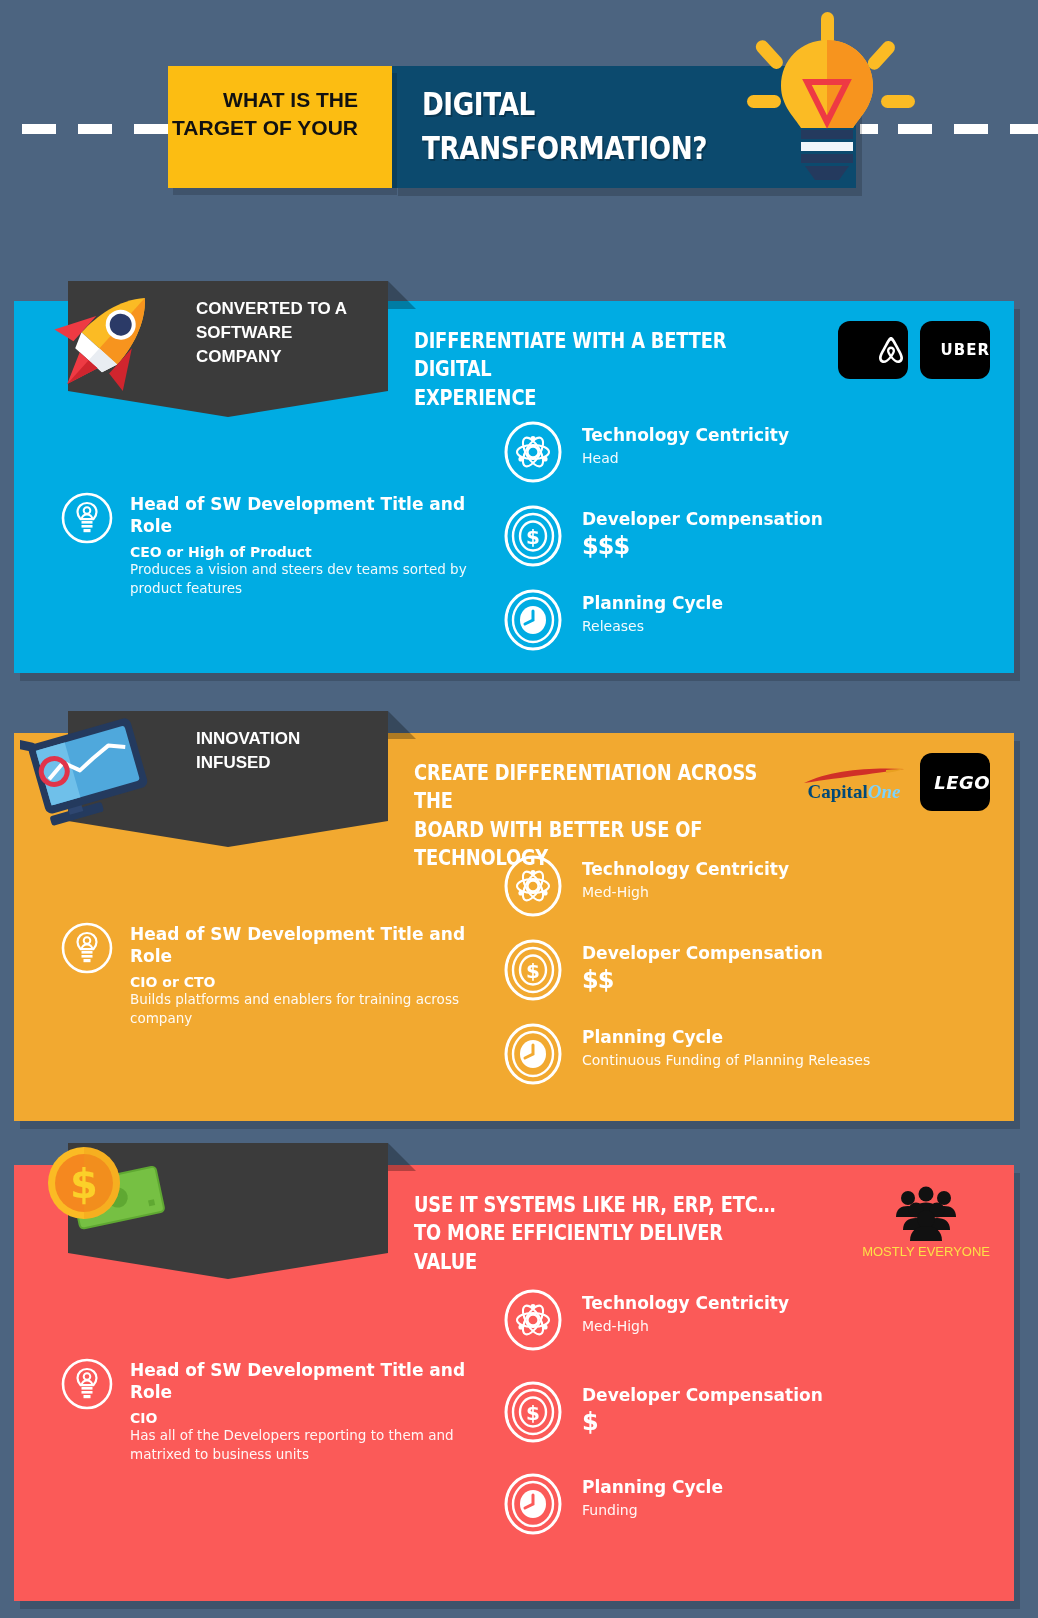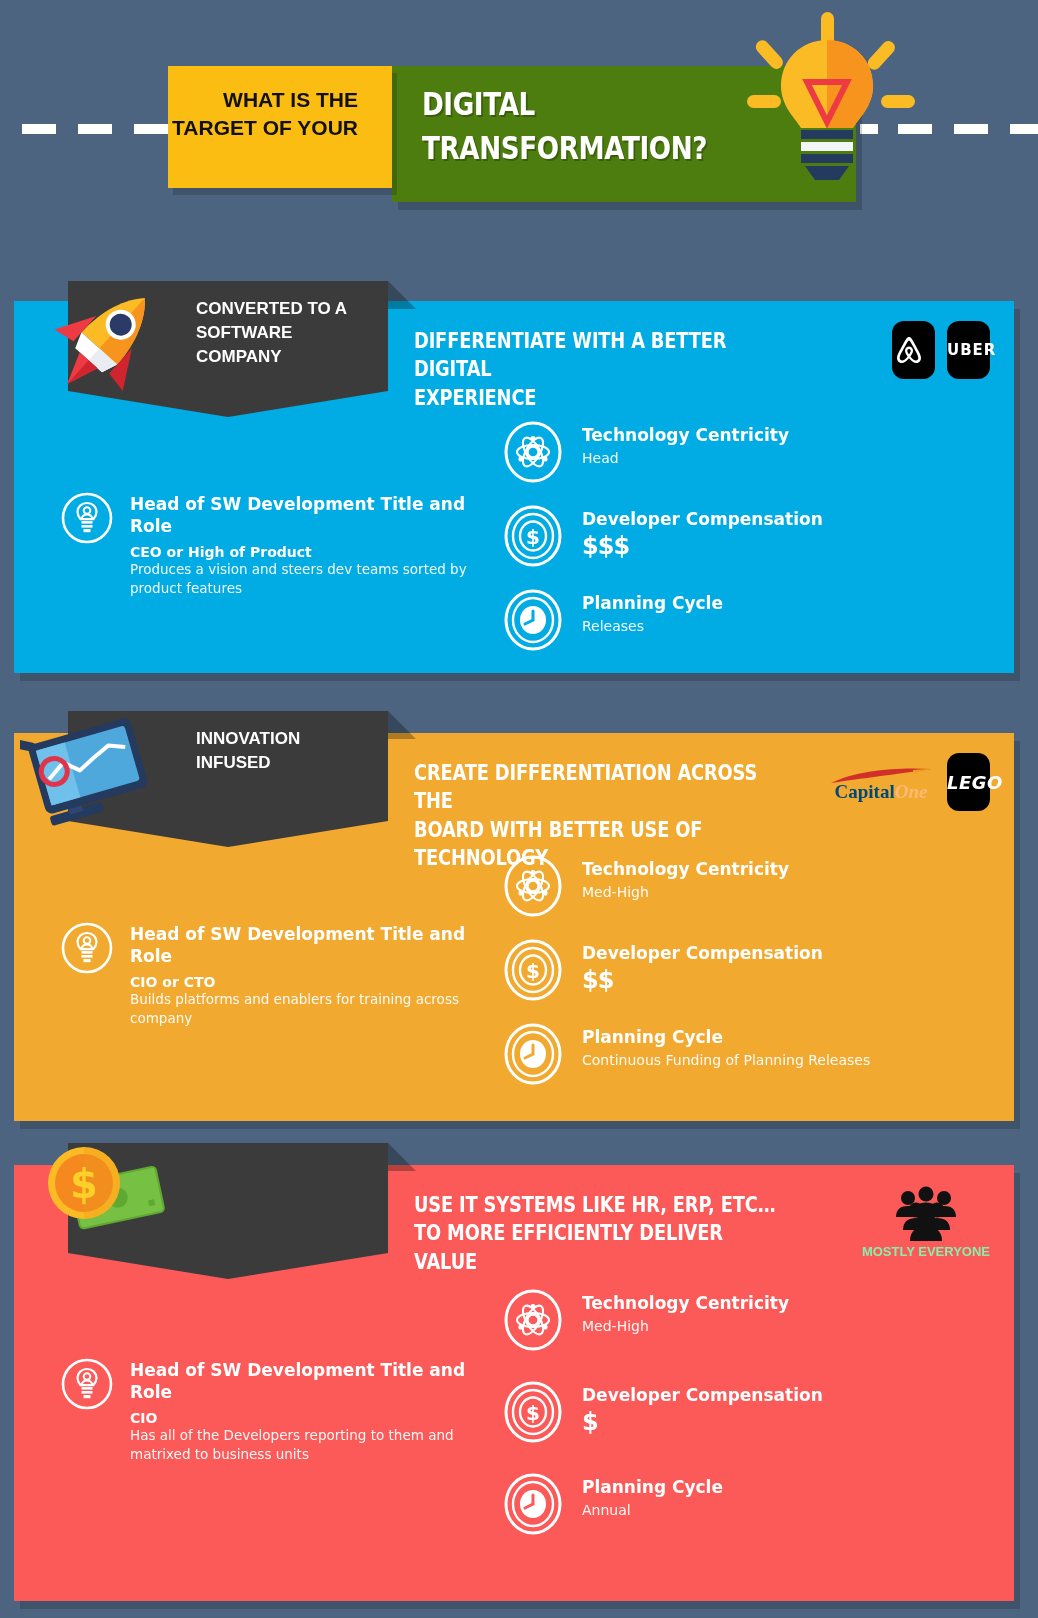--- a/index.html
+++ b/index.html
@@ -10,22 +10,22 @@
     font-family: "Liberation Sans", sans-serif;
     overflow: hidden;
   }
   .page { position: relative; width: 1038px; height: 1618px; background: #4c6480; }
 
   
   .dash-line { position: absolute; top: 124px; left: 0; width: 1038px; height: 10px; }
   .dash { position: absolute; top: 0; height: 10px; background: #ffffff; }
 
   .hdr-dark {
-    position: absolute; left: 392px; top: 66px; width: 464px; height: 136px;
-    background: #4d7c0f;
+    position: absolute; left: 392px; top: 66px; width: 464px; height: 122px;
+    background: #0c4a6e;
     box-shadow: 6px 8px 0 rgba(0,0,0,0.18);
   }
   .hdr-dark-text {
     position: absolute; left: 30px; top: 16px; width: 400px;
     color: #ffffff;
     font-family: "DejaVu Sans", sans-serif;
     font-weight: bold;
     font-size: 32px;
     line-height: 1.38;
     letter-spacing: -0.5px;
@@ -91,37 +91,37 @@
     font-size: 21px;
     line-height: 1.35;
     letter-spacing: -0.2px;
     transform: scaleX(0.85);
     transform-origin: left top;
   }
 
   
   .logo-row { position: absolute; right: 24px; top: 20px; display: flex; gap: 12px; align-items: flex-start; }
   .logo-tile {
-    width: 43px; height: 58px; border-radius: 12px; background: #000000;
-    display: flex; align-items: center; justify-content: flex-start;
+    width: 70px; height: 58px; border-radius: 12px; background: #000000;
+    display: flex; align-items: center; justify-content: flex-end;
   }
   .logo-uber-text {
     color: #ffffff; font-family: "DejaVu Sans", sans-serif; font-weight: bold;
     font-size: 15px; letter-spacing: 1px;
   }
   .logo-lego-text {
     color: #ffffff; font-family: "DejaVu Sans", sans-serif; font-weight: bold;
     font-size: 18px; font-style: italic; letter-spacing: 0.5px;
   }
   .logo-capone { display: flex; flex-direction: column; align-items: center; margin-top: 14px; }
   .capone-text { font-family: "Liberation Serif", serif; font-weight: bold; font-size: 19px; color: #004977; }
-  .capone-text i { color: #fdba74; }
+  .capone-text i { color: #7dd3fc; }
   .mostly-wrap { display: flex; flex-direction: column; align-items: center; }
   .mostly-label {
-    margin-top: 3px; color: #86efac; font-weight: bold; font-size: 13px;
+    margin-top: 3px; color: #fde047; font-weight: normal; font-size: 13px;
     line-height: 1.25; text-align: center; font-family: "Liberation Sans", sans-serif;
   }
 
   
   .role-block { position: absolute; left: 46px; display: flex; gap: 16px; align-items: flex-start; }
   .role-text { width: 350px; padding-top: 2px; }
   .role-title {
     color: #ffffff; font-family: "DejaVu Sans", sans-serif; font-weight: bold;
     font-size: 17px; line-height: 1.32;
   }
@@ -540,19 +540,19 @@
         <div class="ico">
           <svg width="62" height="62" viewBox="0 0 62 62">
             <ellipse cx="31" cy="31" rx="27" ry="29" fill="none" stroke="#fff" stroke-width="3"></ellipse>
             <ellipse cx="31" cy="31" rx="20" ry="22" fill="none" stroke="#fff" stroke-width="2.4"></ellipse>
             <ellipse cx="31" cy="31" rx="13" ry="14" fill="#fff"></ellipse>
             <path d="M31 22 L31 31 L23 35" stroke="#FB5A58" stroke-width="3" fill="none" stroke-linecap="round"></path>
           </svg>
         </div>
         <div class="metric-text">
           <div class="metric-label">Planning Cycle</div>
-          <div class="metric-value">Annual</div>
+          <div class="metric-value">Funding</div>
         </div>
       </div>
     </div>
   </div>
 
 </div>
 
 </body></html>

